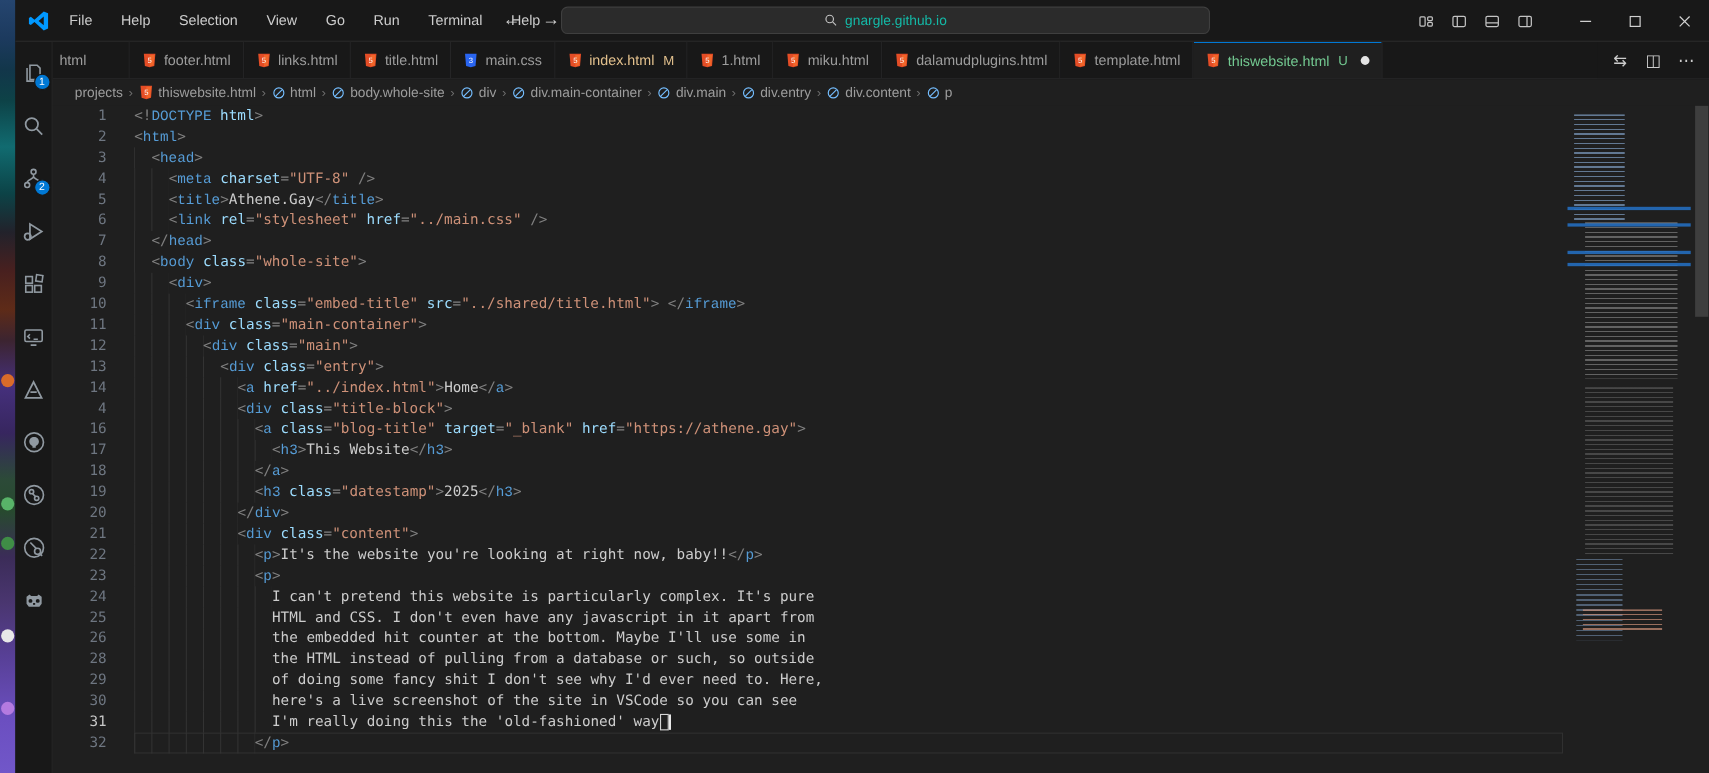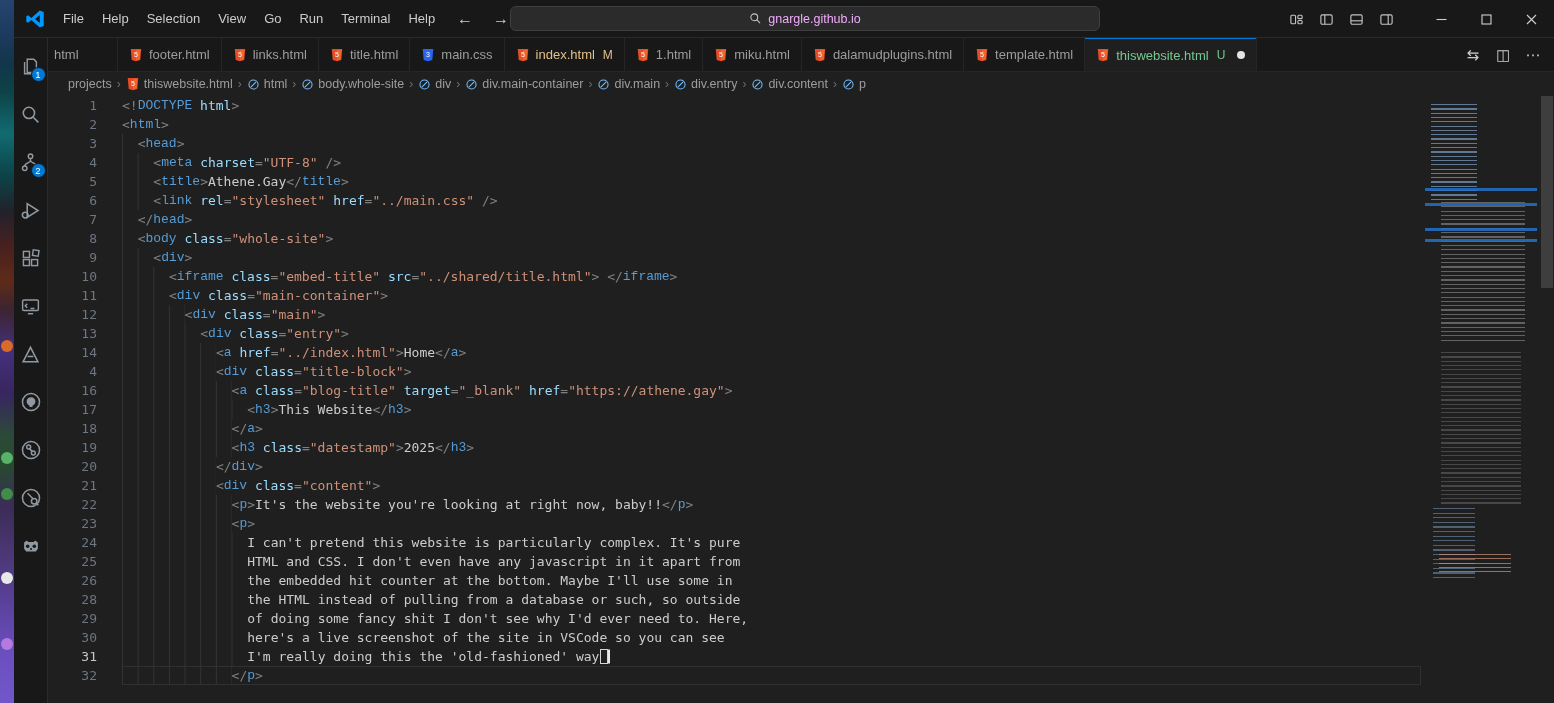--- a/index.html
+++ b/index.html
@@ -27,21 +27,21 @@
     border-bottom:1px solid #2b2b2b; display:flex; align-items:center;
   }
   .vscode-logo { width:22px; height:22px; margin:0 8px 0 10px; flex:0 0 auto; }
   .menu-item { padding:4px 9px; border-radius:5px; color:#cccccc; cursor:default; }
   .nav-arrows { position:absolute; left:440px; top:0; height:38px; display:flex; align-items:center; gap:14px; font-size:16px; color:#cfcfcf; }
   .nav-arrows span { width:22px; text-align:center; }
   .command-center {
     position:absolute; left:496px; top:6px; width:590px; height:25px;
     background:#2b2b2b; border:1px solid #3f3f3f; border-radius:6px;
     display:flex; align-items:center; justify-content:center; gap:6px;
-    color:#f0abfc; font-size:12.5px;
+    color:#14b8a6; font-size:12.5px;
   }
   .tb-right { position:absolute; right:0; top:0; height:38px; display:flex; align-items:center; }
   .tb-icon { width:30px; height:38px; display:flex; align-items:center; justify-content:center; }
   .win-ctl { width:45px; height:38px; display:flex; align-items:center; justify-content:center; }
   .tb-gap { width:18px; }
   
   .main-row { flex:1; display:flex; min-height:0; }
   .activitybar {
     width:34px; flex:0 0 34px; background:#181818; border-right:1px solid #2b2b2b;
     display:flex; flex-direction:column; align-items:center; padding-top:4px;
@@ -117,21 +117,21 @@
     <div class="wp-dot" style="top:572px;background:#e8e8e8"></div>
     <div class="wp-dot" style="top:638px;background:#b47ae0"></div>
   </div>
 
   <div class="window">
 
     <div class="titlebar">
       <svg class="vscode-logo" viewBox="0 0 24 24">
         <path fill="#0098ff" d="M17.2 2.6 21.5 4.4v15.2l-4.3 1.8-9.2-8.2-3.6 2.8-1.9-1v-6l1.9-1 3.6 2.8 9.2-8.2zm0 5.1-5.1 4.3 5.1 4.3V7.7z"></path>
       </svg>
-      <nav id="menus" style="display:flex;">
+      <nav id="menus" style="display:flex;gap:8px;">
           <span class="menu-item">File</span>
           <span class="menu-item">Help</span>
           <span class="menu-item">Selection</span>
           <span class="menu-item">View</span>
           <span class="menu-item">Go</span>
           <span class="menu-item">Run</span>
           <span class="menu-item">Terminal</span>
           <span class="menu-item">Help</span>
         </nav>
       <div class="nav-arrows">

